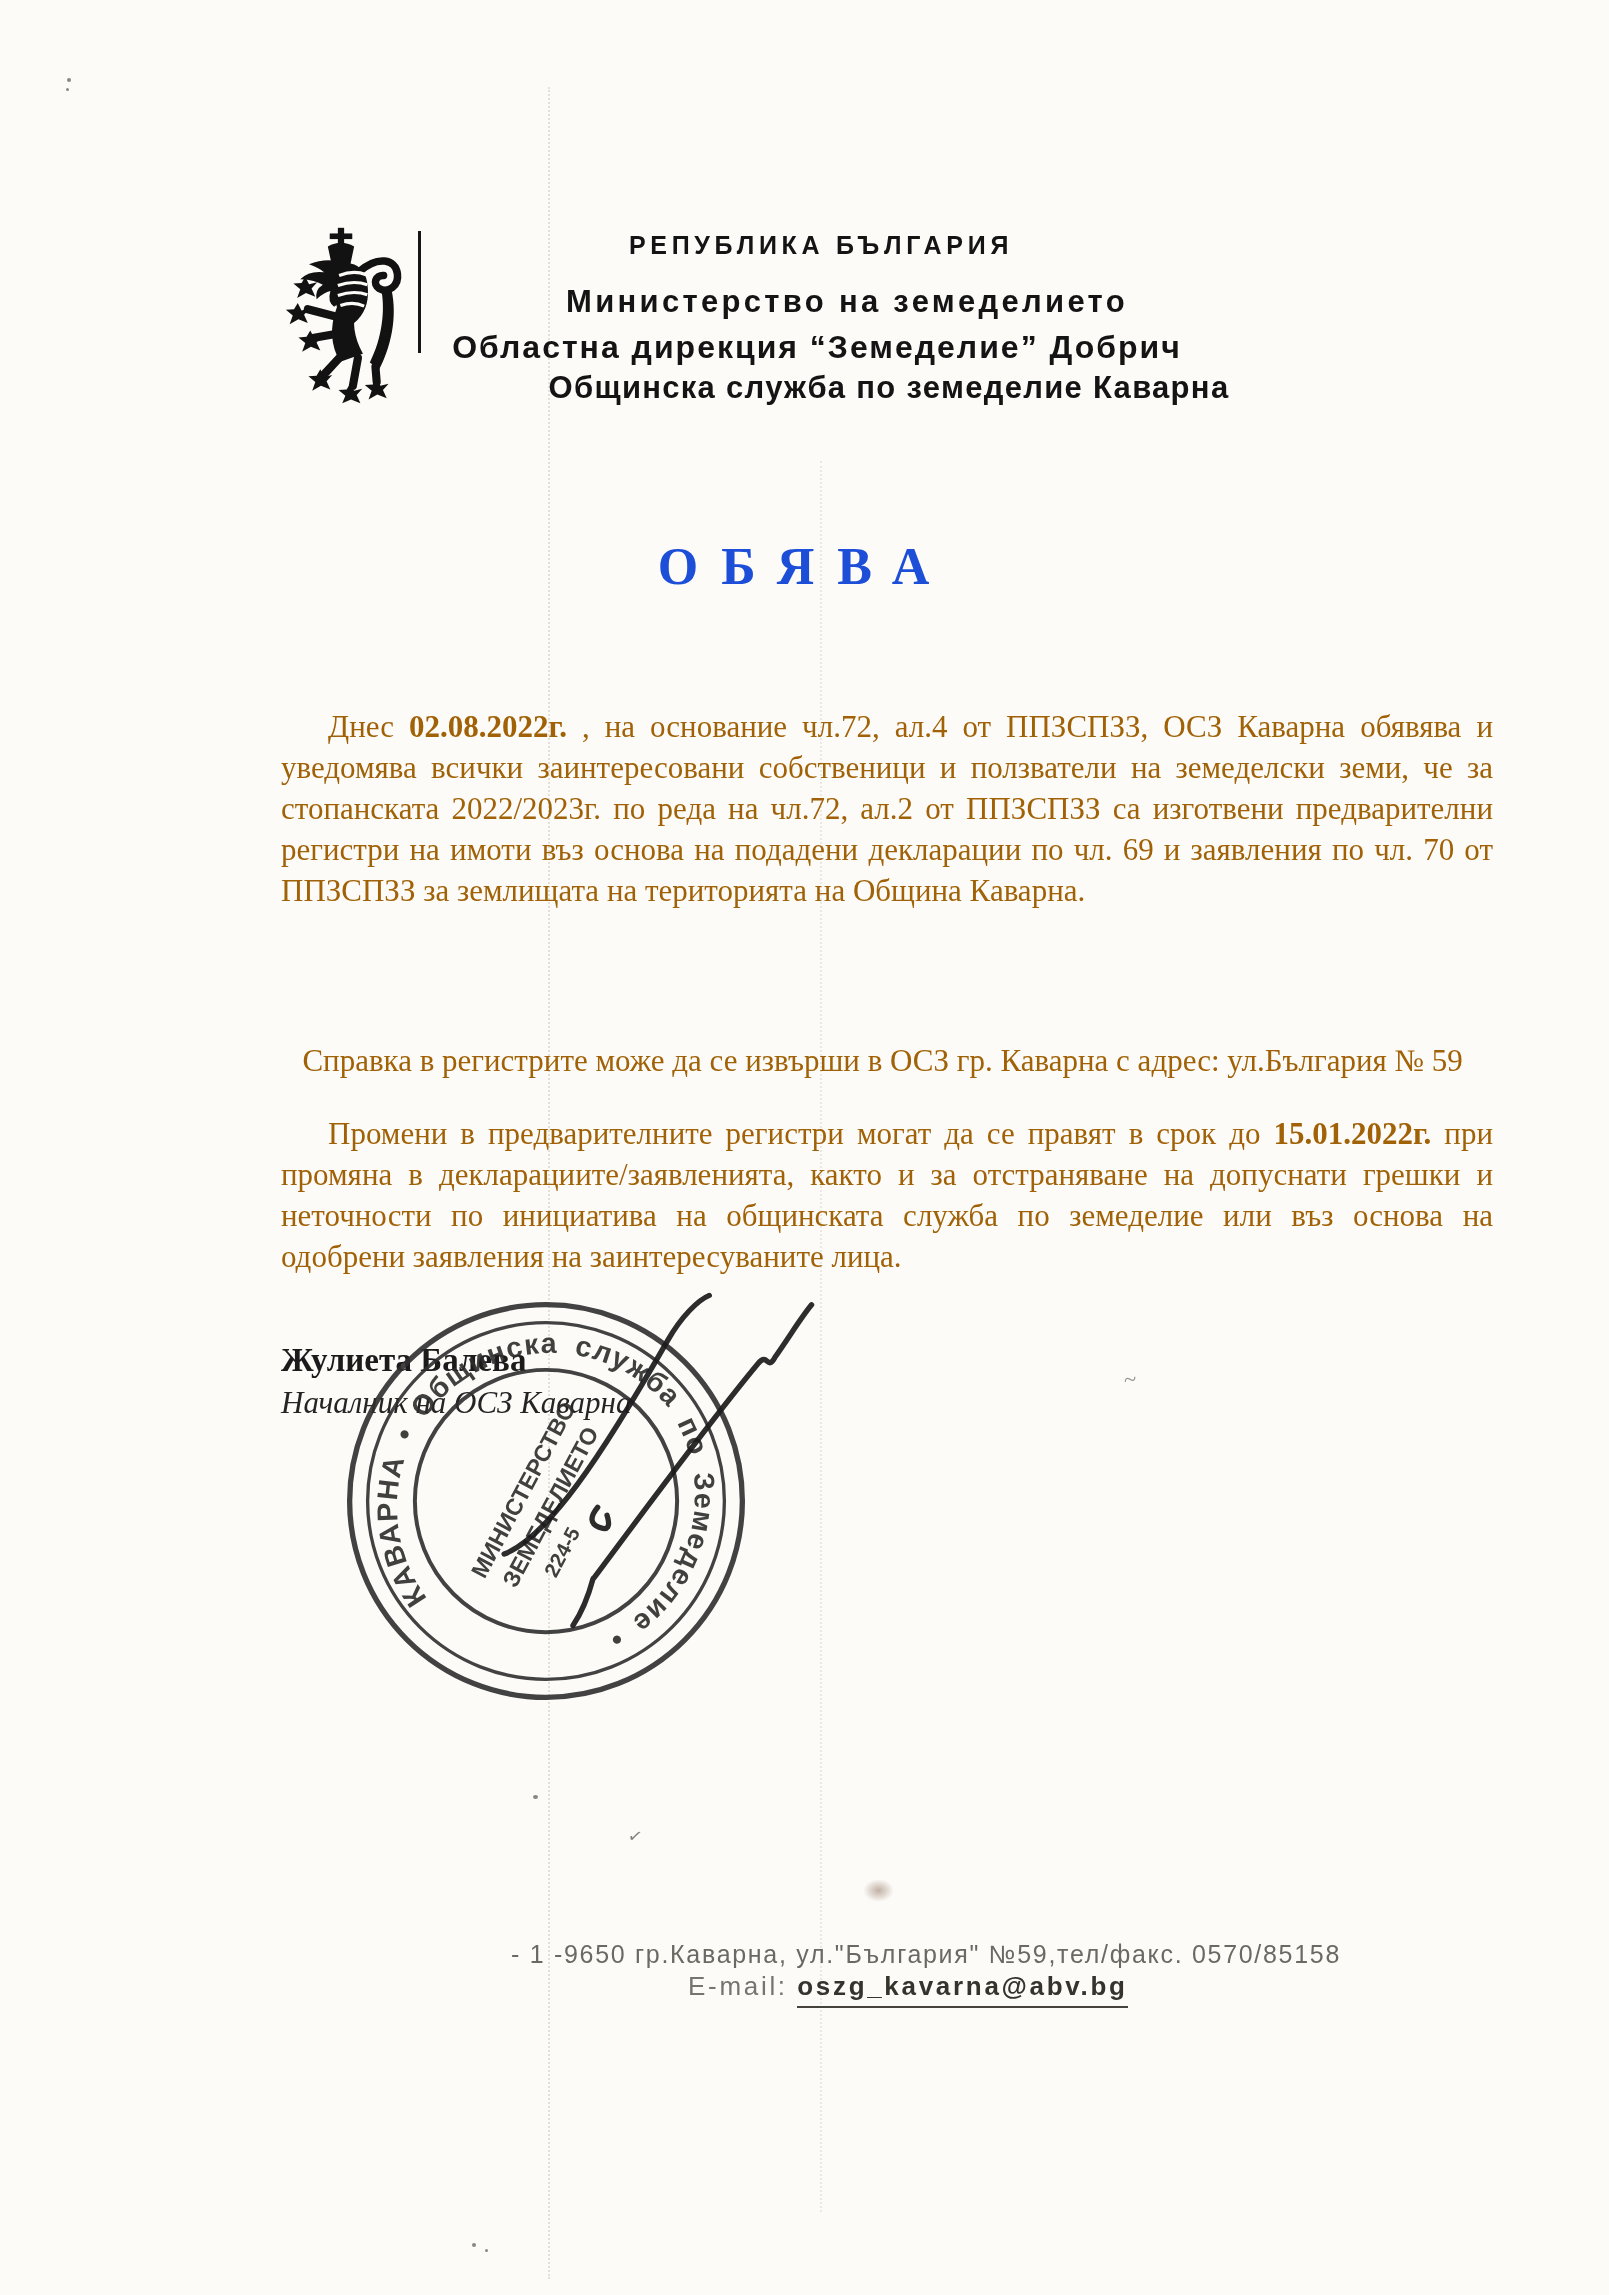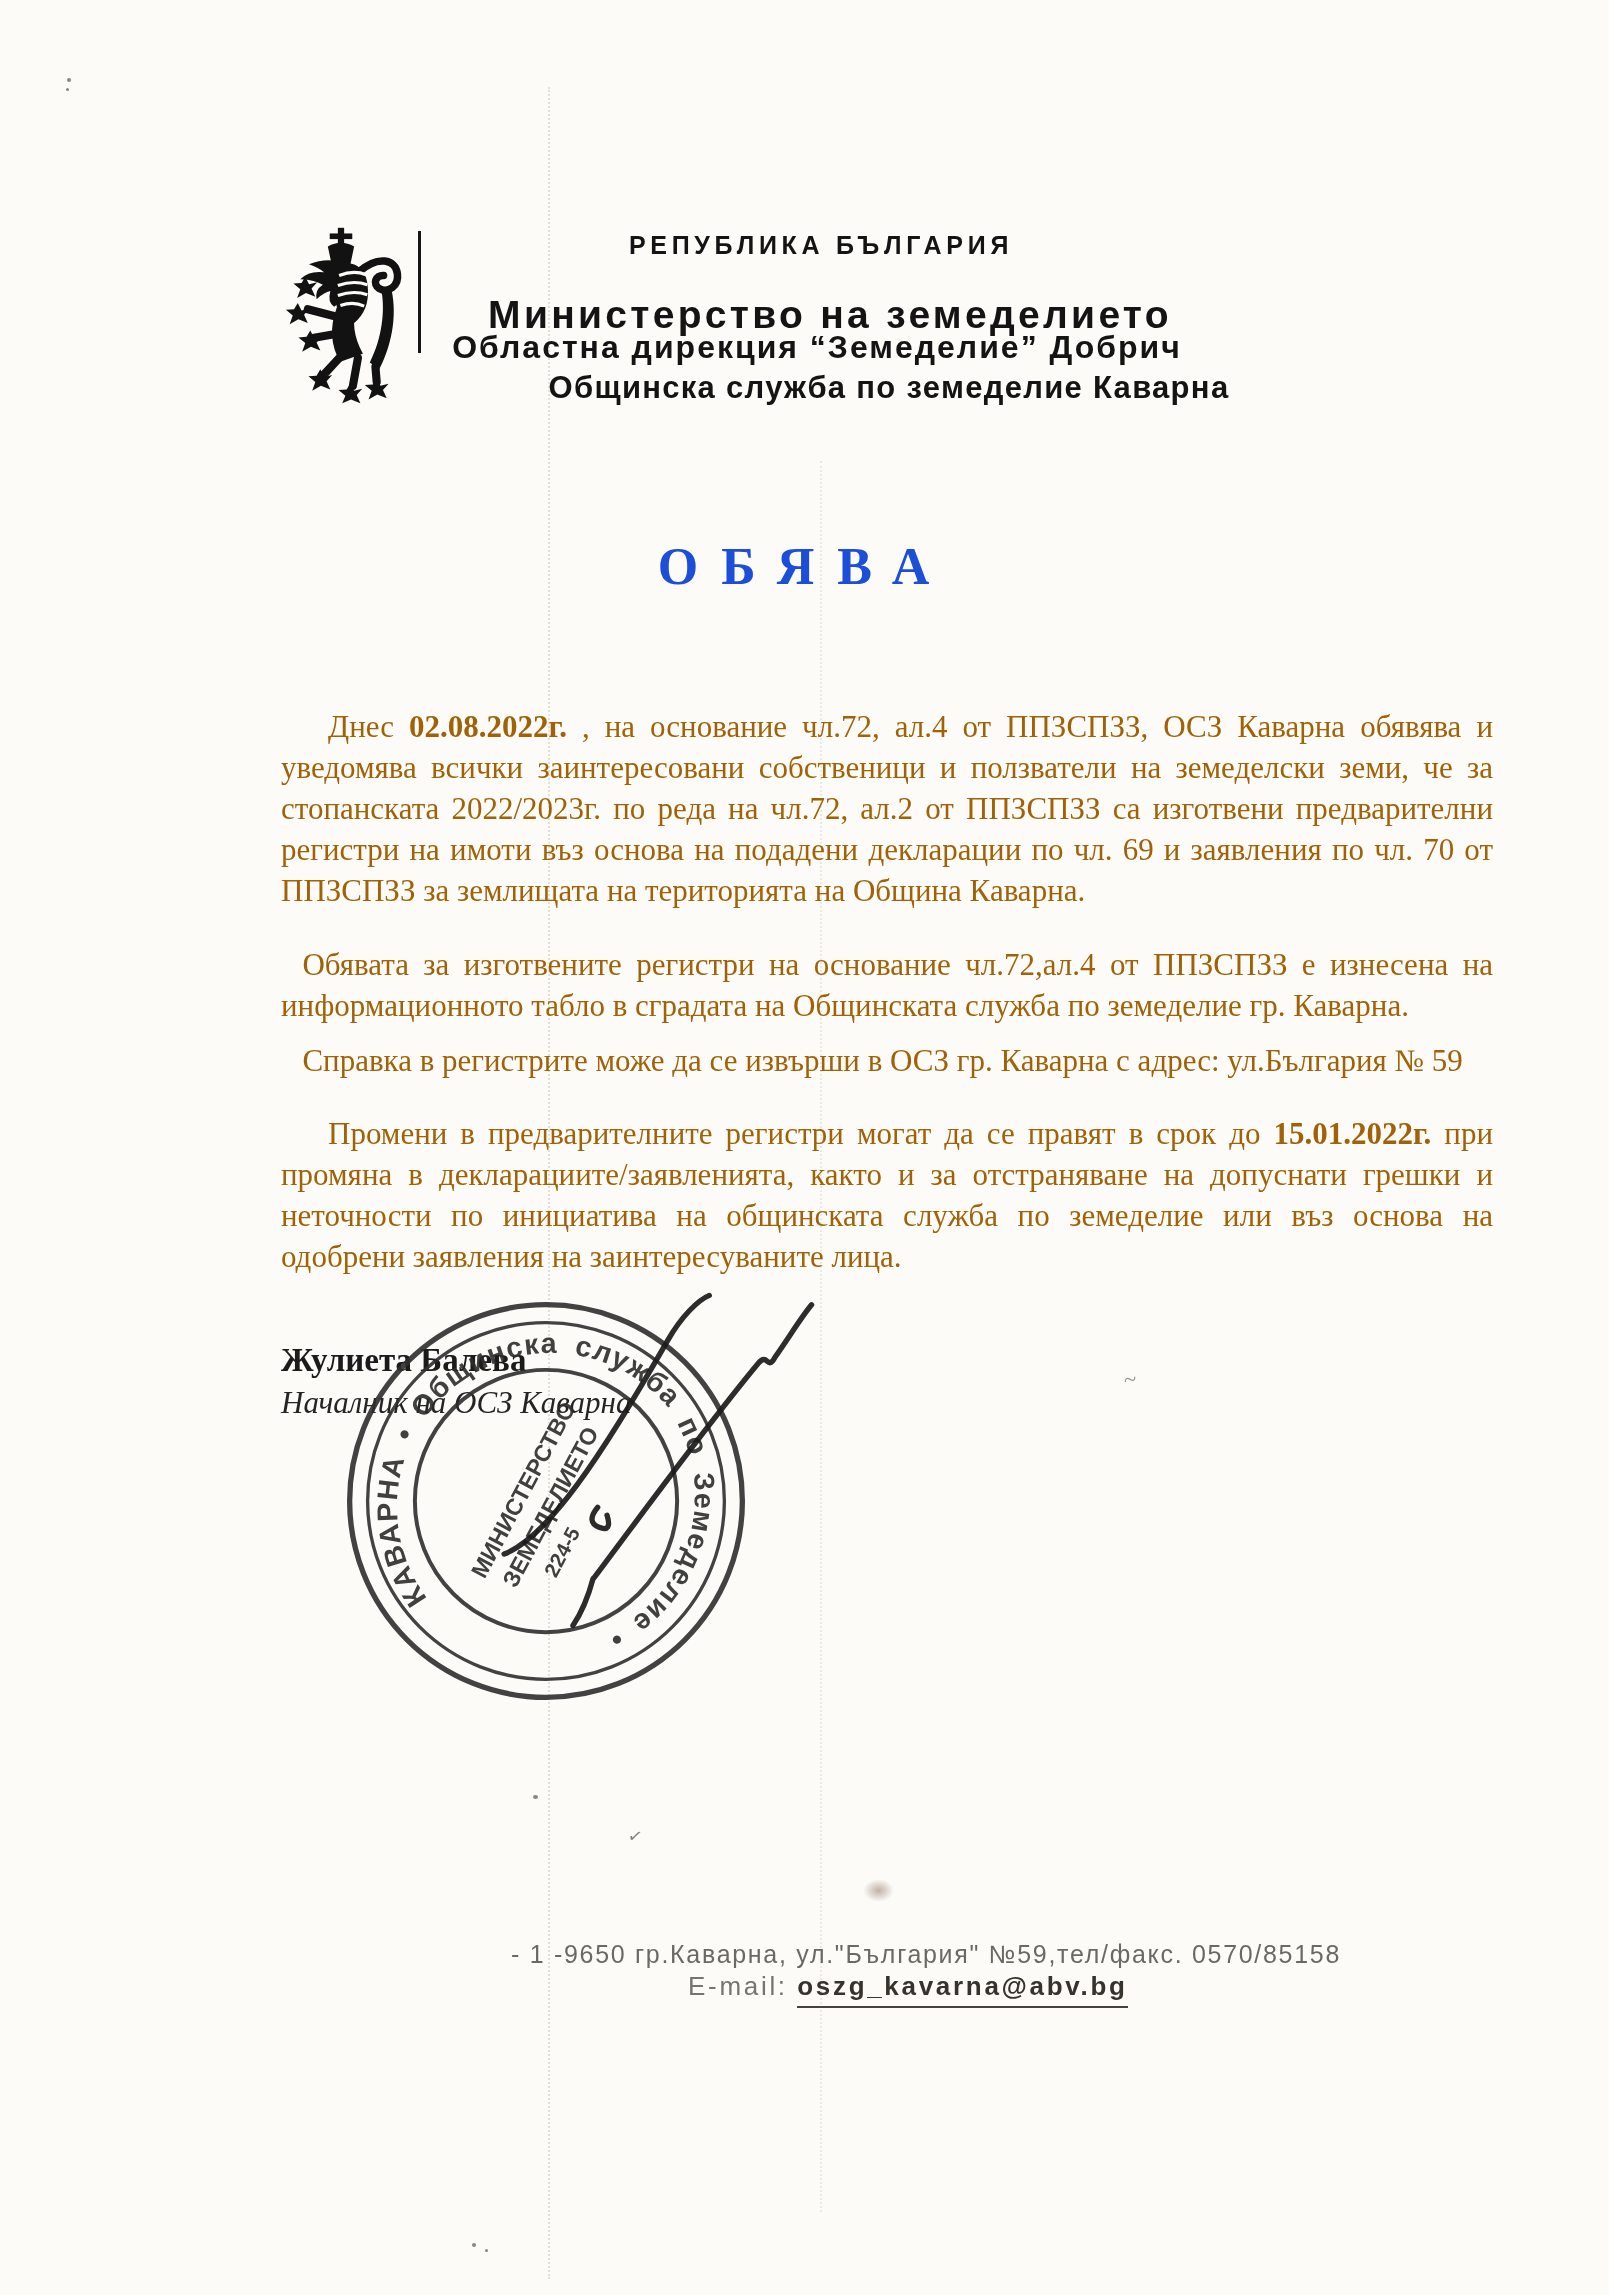--- a/index.html
+++ b/index.html
@@ -19,21 +19,21 @@
 
   
   .emblem{position:absolute;left:284px;top:226px;width:119px;height:179px;}
   .rule-v{position:absolute;left:418px;top:231px;width:2.7px;height:122px;background:#161616;}
   .hline{
     position:absolute;transform:translateX(-50%);
     font-family:"Liberation Sans","DejaVu Sans",sans-serif;
     font-weight:bold;white-space:nowrap;color:#141414;
   }
   .h1{left:821px;top:231px;font-size:25px;letter-spacing:4.7px;}
-  .h2{left:830px;top:284px;font-size:39px;letter-spacing:3.3px;margin-top:9px;}
+  .h2{left:847px;top:284px;font-size:31px;letter-spacing:3.3px;}
   .h3{left:817px;top:329px;font-size:32px;letter-spacing:2px;}
   .h4{left:889px;top:370px;font-size:31px;letter-spacing:1.3px;}
 
   .doc-title{
     position:absolute;left:805px;top:537px;transform:translateX(-50%);
     font-size:52px;font-weight:bold;letter-spacing:23px;white-space:nowrap;color:#1d4ed8;
   }
 
   .para{
     position:absolute;left:281px;width:1212px;
@@ -122,21 +122,20 @@
     <div class="hline h1">РЕПУБЛИКА БЪЛГАРИЯ</div>
     <div class="hline h2">Министерство на земеделието</div>
     <div class="hline h3">Областна дирекция “Земеделие” Добрич</div>
     <div class="hline h4">Общинска служба по земеделие Каварна</div>
   </div>
 
   <div class="doc-title">ОБЯВА</div>
 
   <p class="para p1"><span>Днес </span><span class="bold">02.08.2022г.</span><span> , на основание чл.72, ал.4 от ППЗСПЗЗ, ОСЗ Каварна обявява и уведомява всички заинтересовани собственици и ползватели на земеделски земи, че за стопанската 2022/2023г. по реда на чл.72, ал.2 от ППЗСПЗЗ са изготвени предварителни регистри на имоти въз основа на подадени декларации по чл. 69 и заявления по чл. 70 от ППЗСПЗЗ за землищата на територията на Община Каварна.</span></p>
 
-  <p class="para p2"><span>Обявата за изготвените регистри на основание чл.72,ал.4 от ППЗСПЗЗ е изнесена на информационното табло в сградата на Общинската служба по земеделие гр. Каварна.</span></p>
 
   <p class="para p3"><span>Справка в регистрите може да се извърши в ОСЗ  гр. Каварна с адрес: ул.България № 59</span></p>
 
   <p class="para p4"><span>Промени в предварителните регистри могат да се правят в срок до </span><span class="bold">15.01.2022г.</span><span> при промяна в декларациите/заявленията, както и за отстраняване на допуснати грешки и неточности по инициатива на общинската служба по земеделие или въз основа на одобрени заявления на заинтересуваните лица.</span></p>
 
   <div class="sig-name">Жулиета Балева</div>
   <div class="sig-role">Началник на ОСЗ Каварна</div>
 
   <svg class="stamp-svg" viewBox="-320 -320 640 640" aria-hidden="true">
     <g fill="none" stroke="#2f2f2f">

